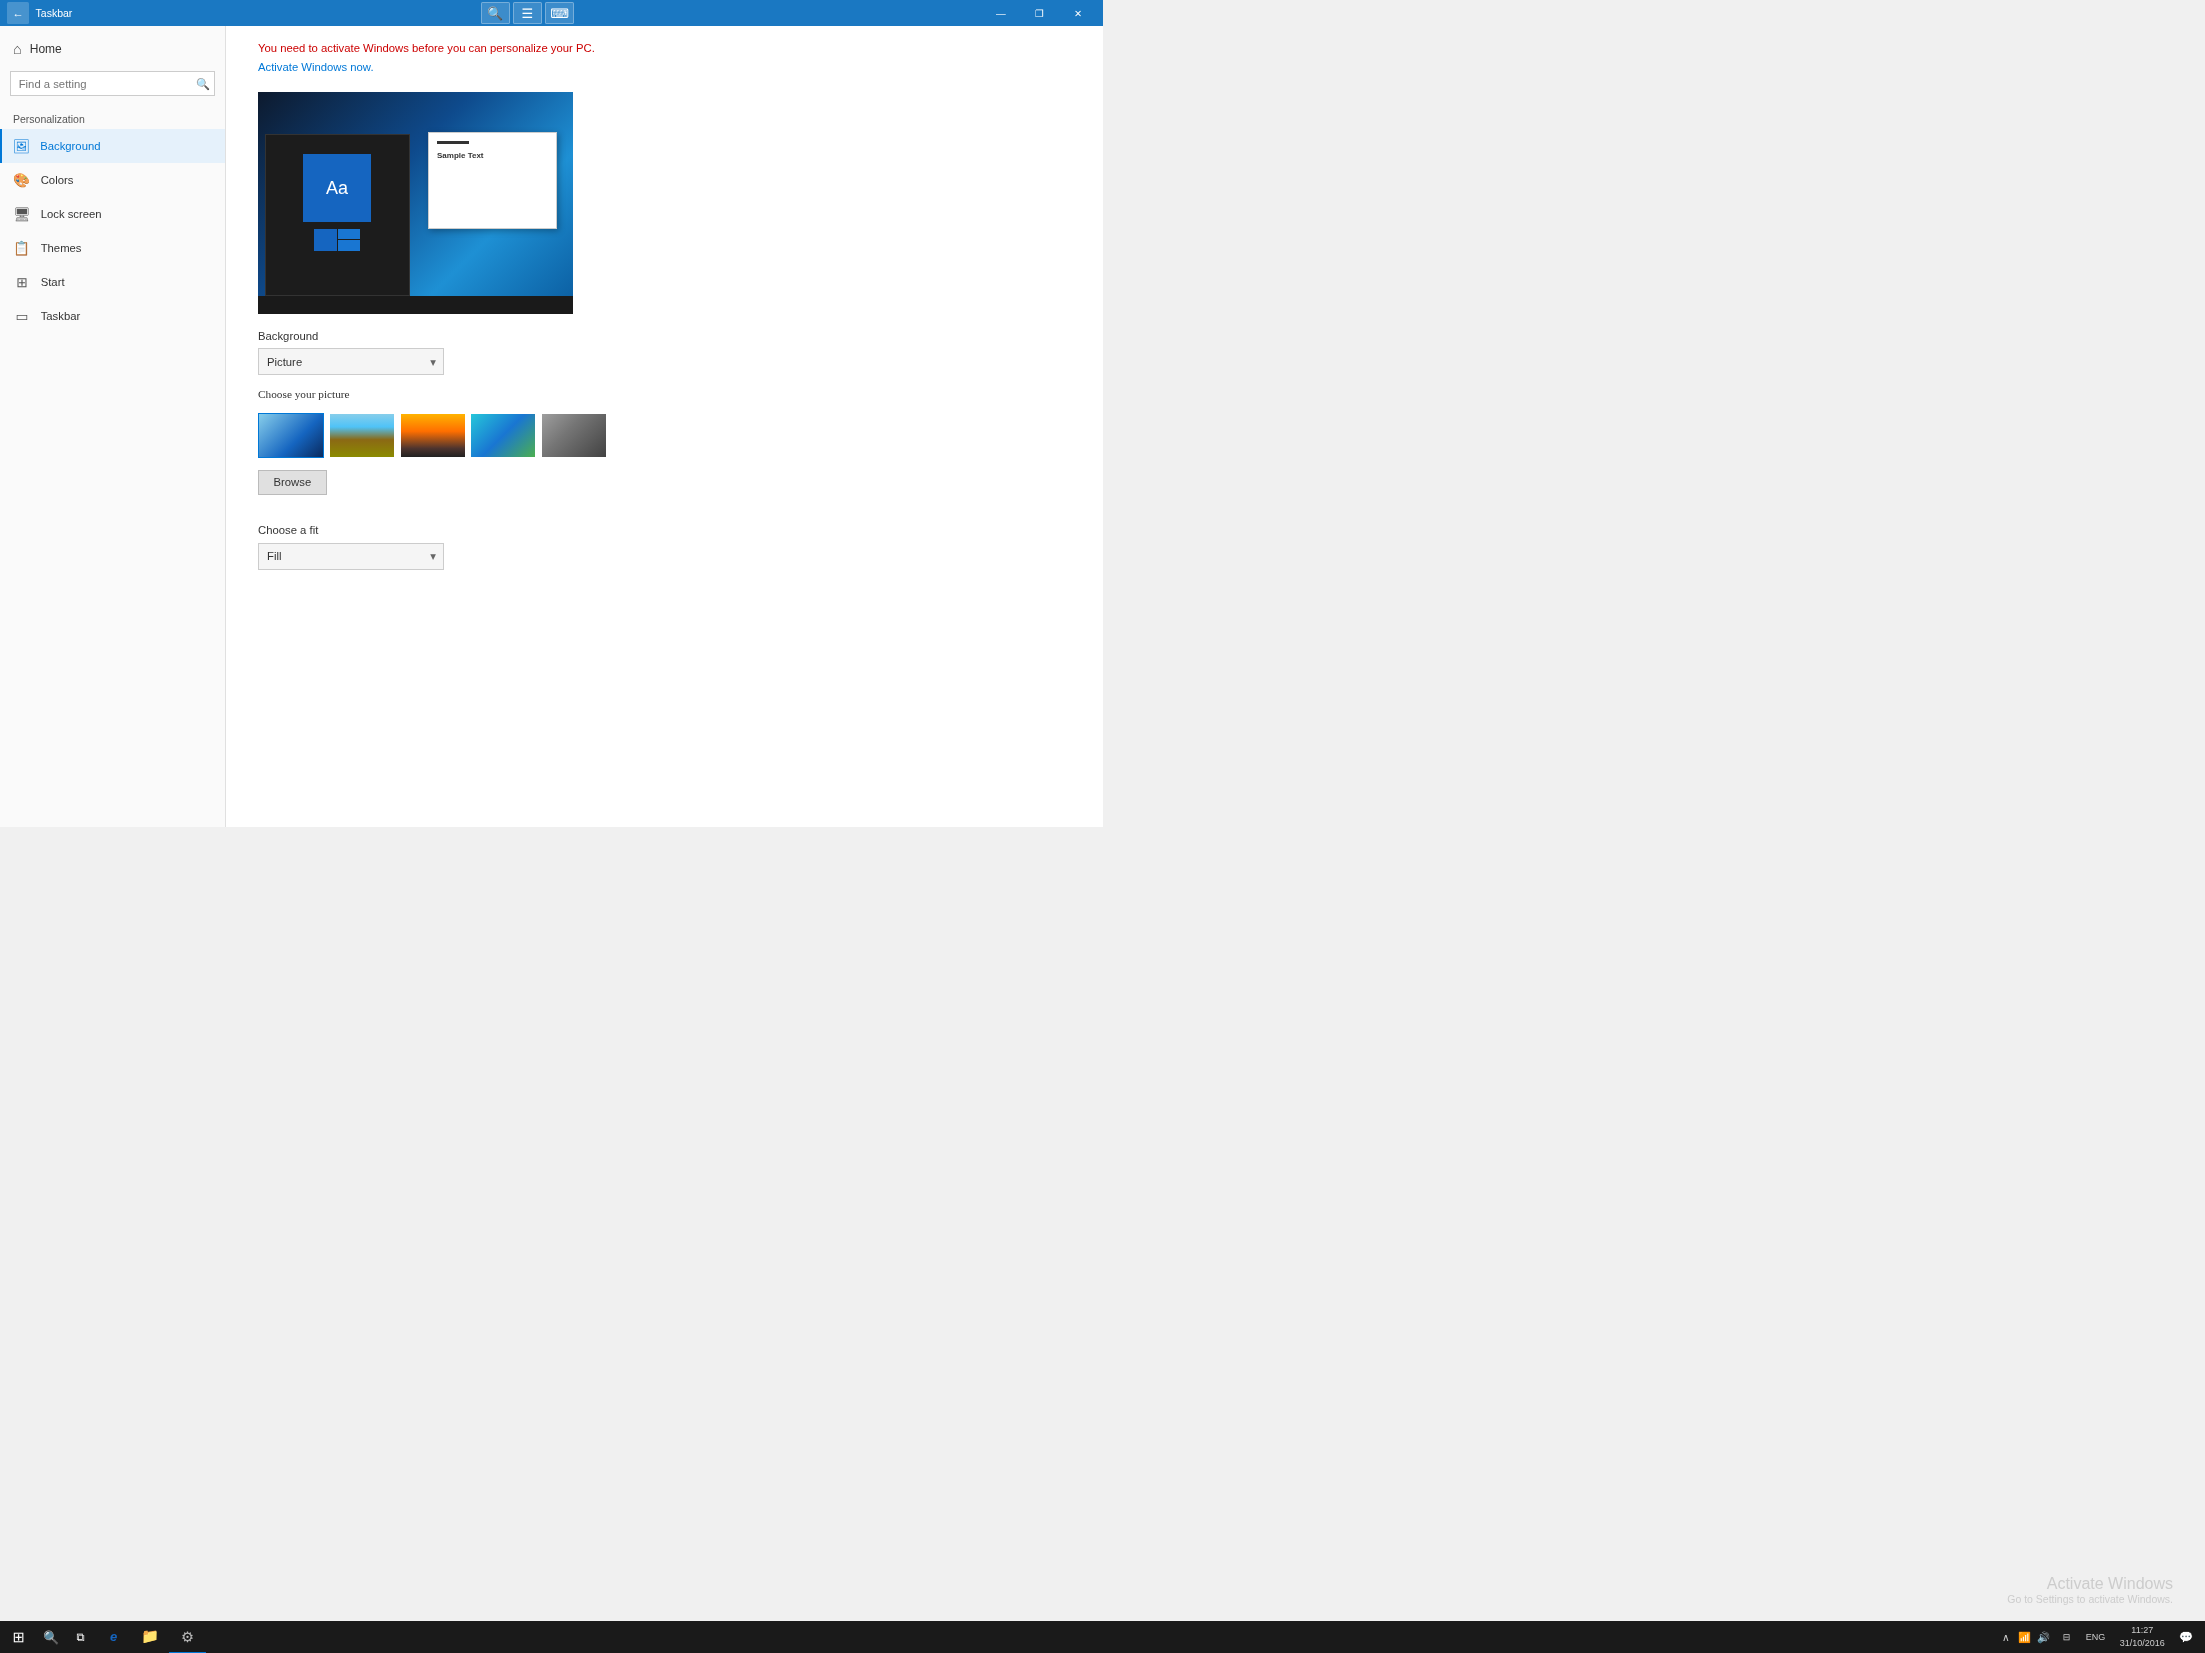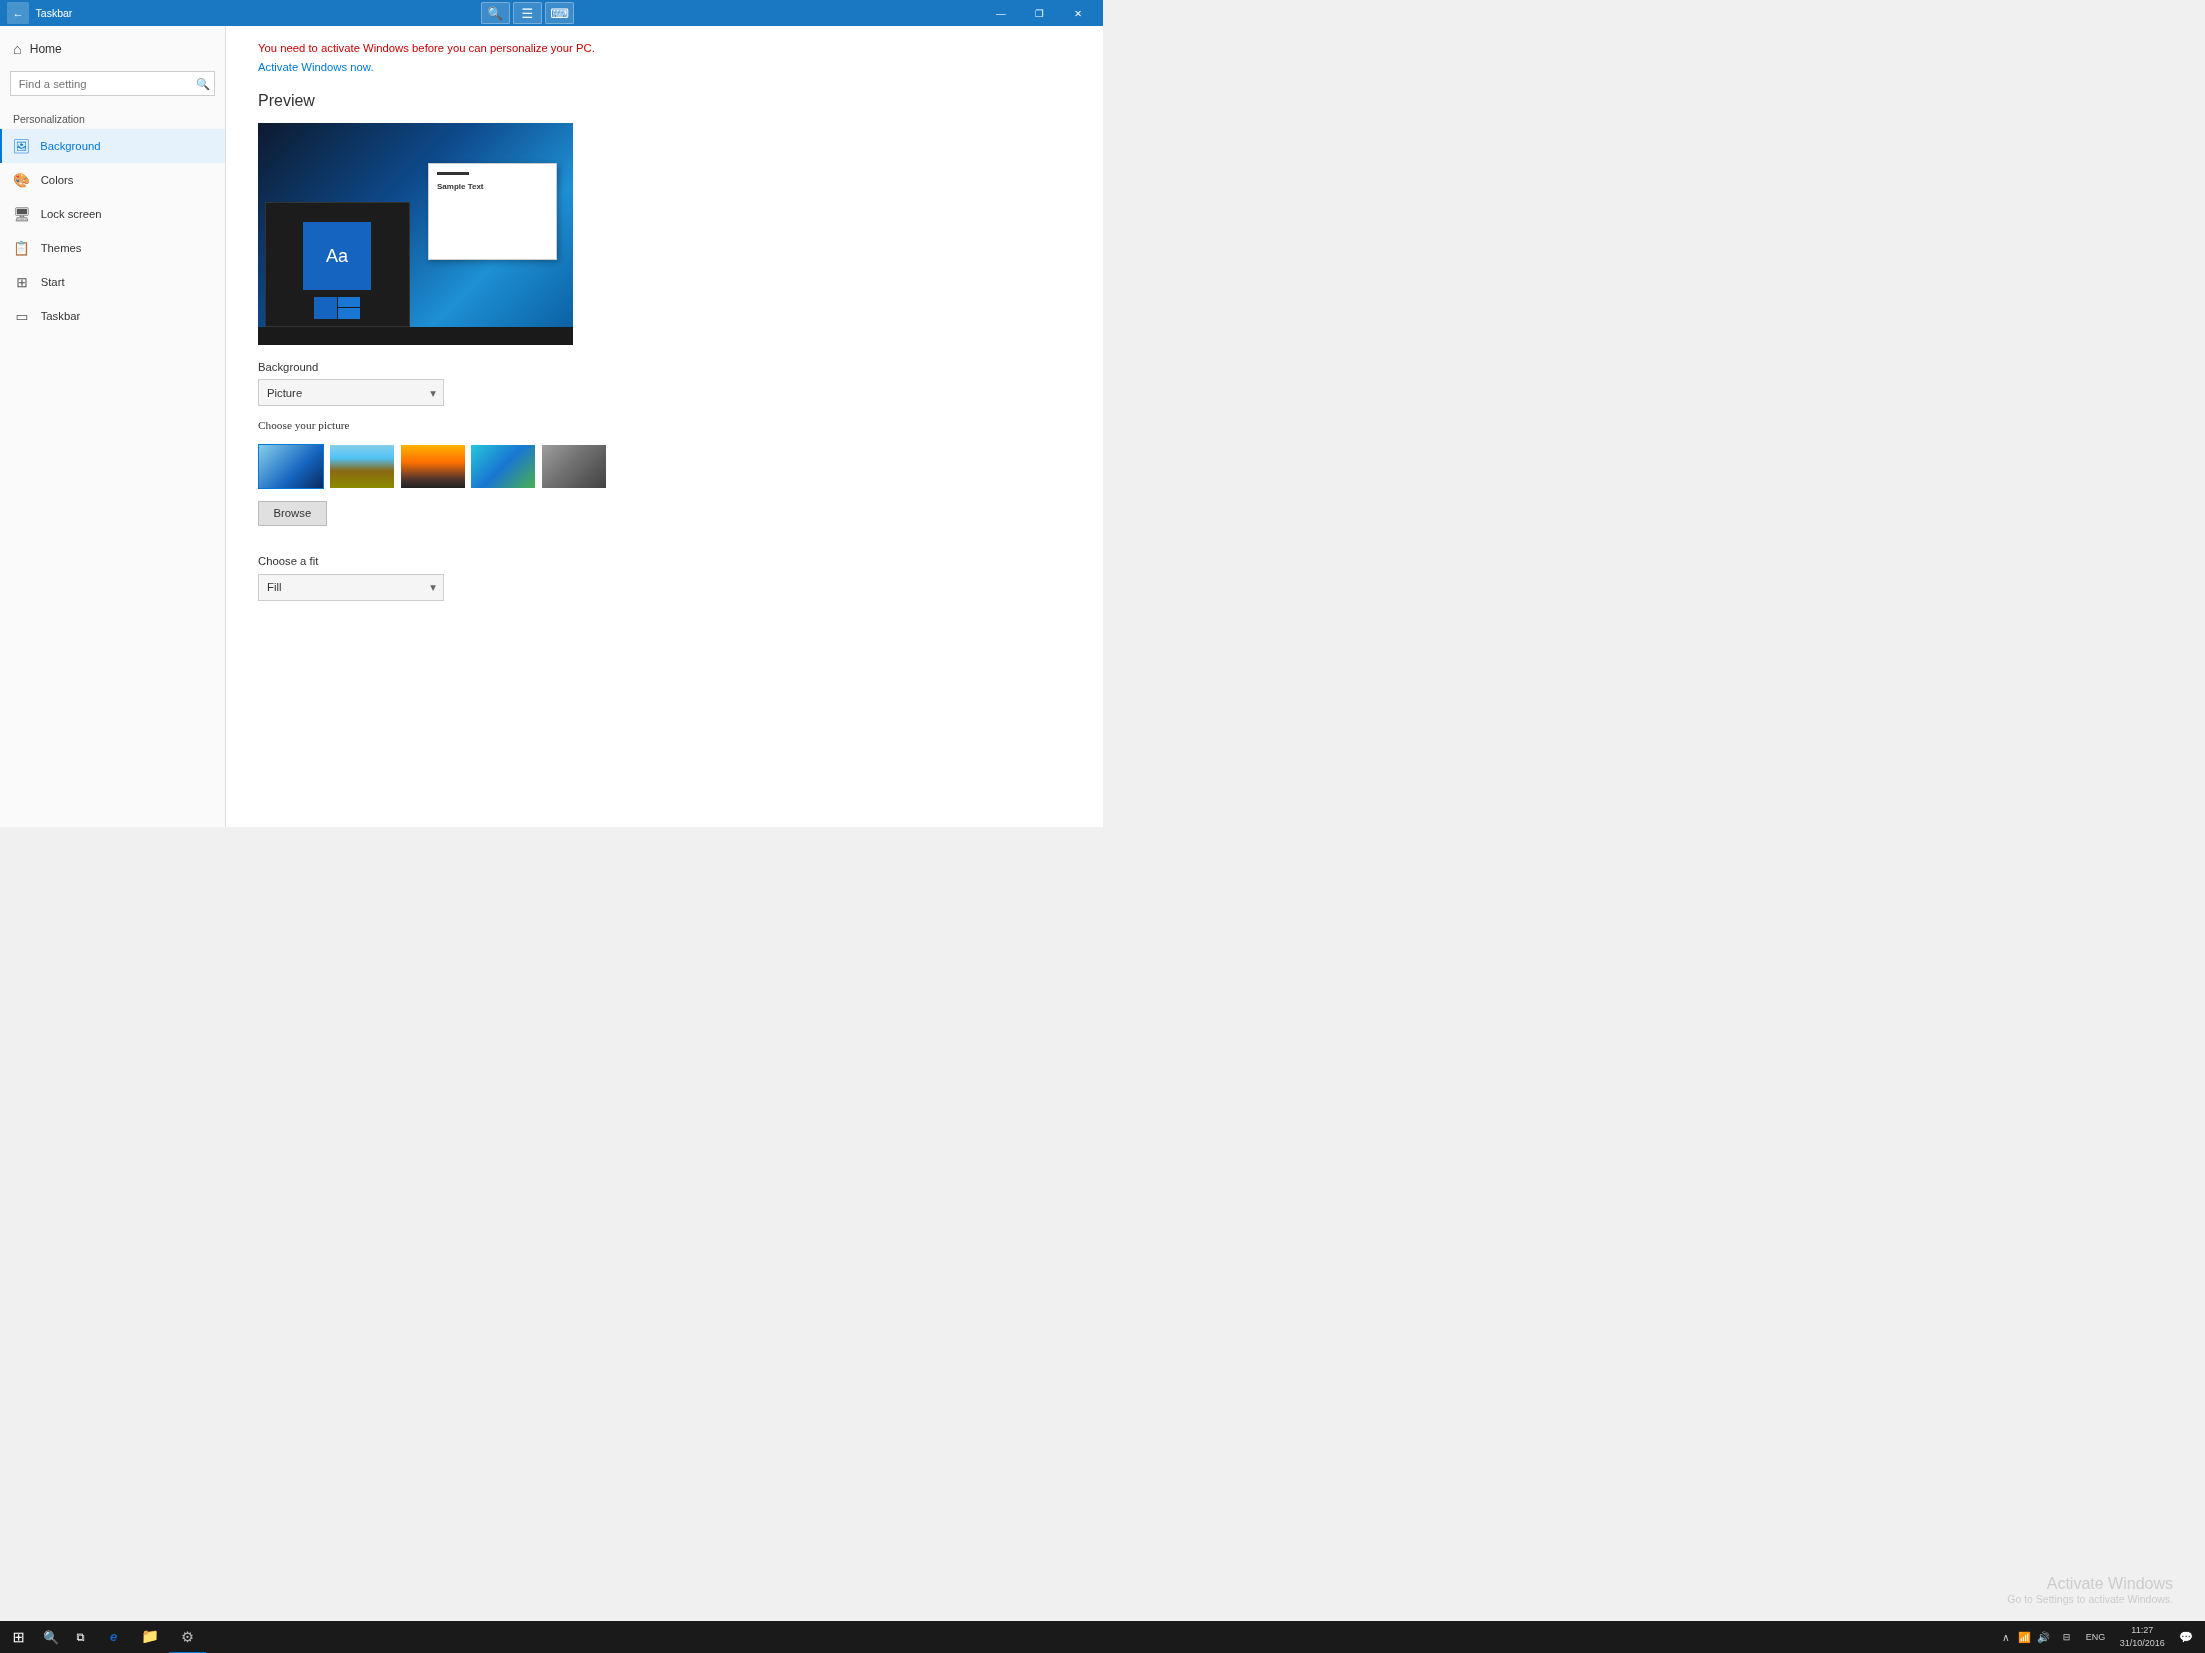--- a/index.html
+++ b/index.html
@@ -204,21 +204,21 @@
       left: 0;
       right: 0;
       height: 18px;
       background: #1a1a1a;
     }
     .preview-window-dark {
       position: absolute;
       left: 6.5px;
       bottom: 18px;
       width: 145px;
-      height: 125px;
+      height: 162px;
       background: #1c1c1c;
       border: 0.8px solid #333;
       margin-top: 26px;
     }
     .preview-aa-box {
       width: 68px;
       height: 68px;
       background: #1565c0;
       display: flex;
       align-items: center;
@@ -534,21 +534,20 @@
     <div class="sidebar-item">
       <span class="icon">▭</span>
       <span>Taskbar</span>
     </div>
   </div>
 
   <div class="main-content">
     <p class="activation-warning">You need to activate Windows before you can personalize your PC.</p>
     <a class="activation-link">Activate Windows now.</a>
 
-    <h2 class="section-title">Preview</h2>
 
     
     <div class="preview-container">
       <div class="preview-bg">
 
         <div class="preview-sidebar-lines">
           <div class="preview-line"></div>
           <div class="preview-line"></div>
           <div class="preview-line"></div>
           <div class="preview-line"></div>

